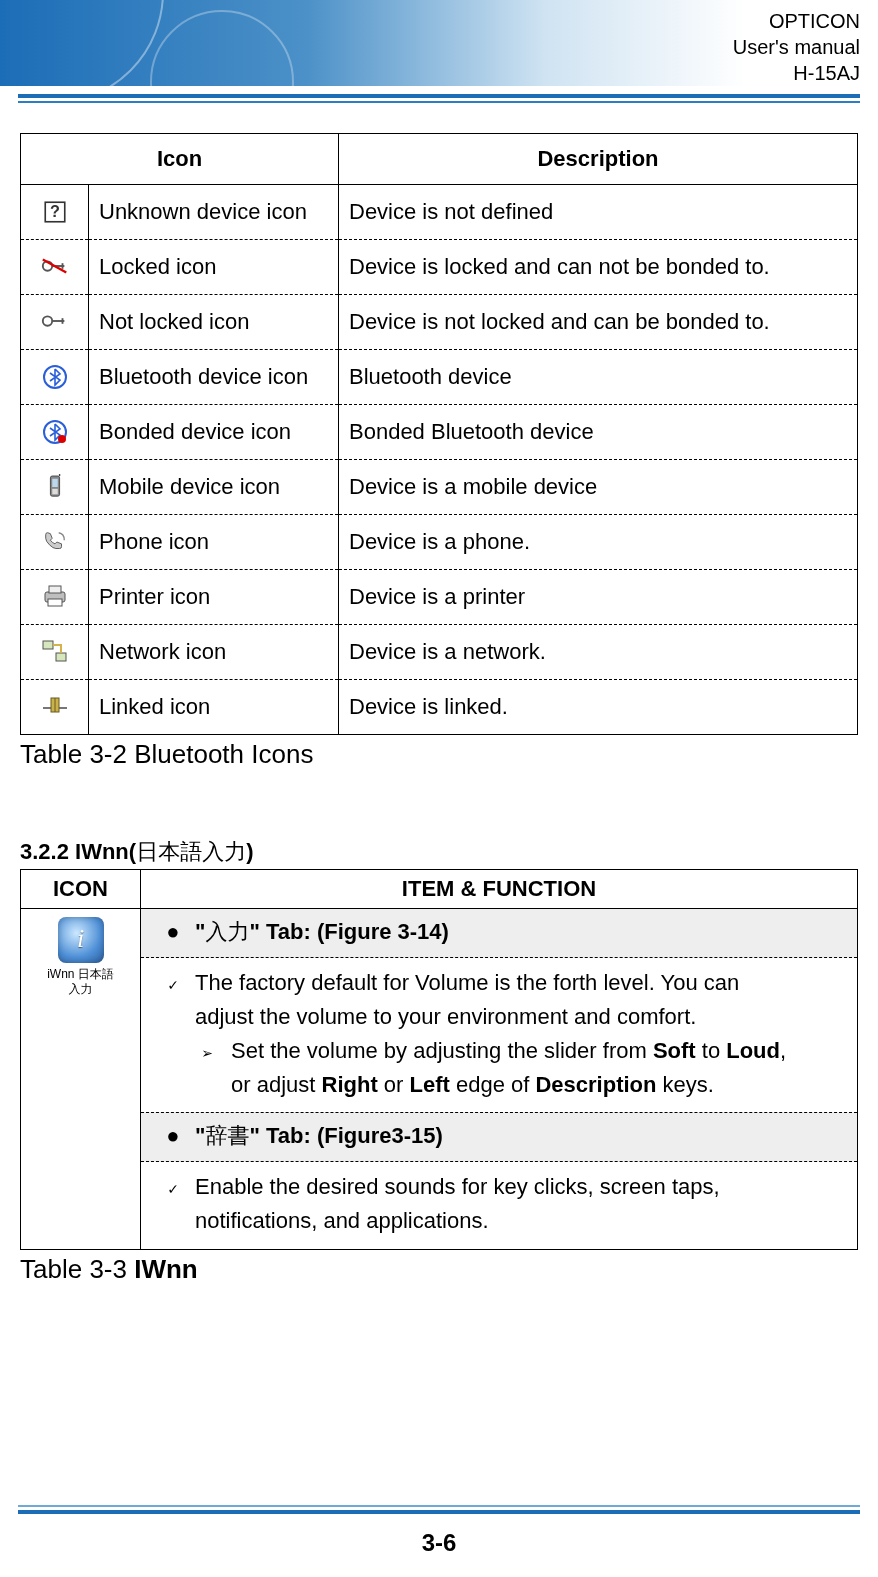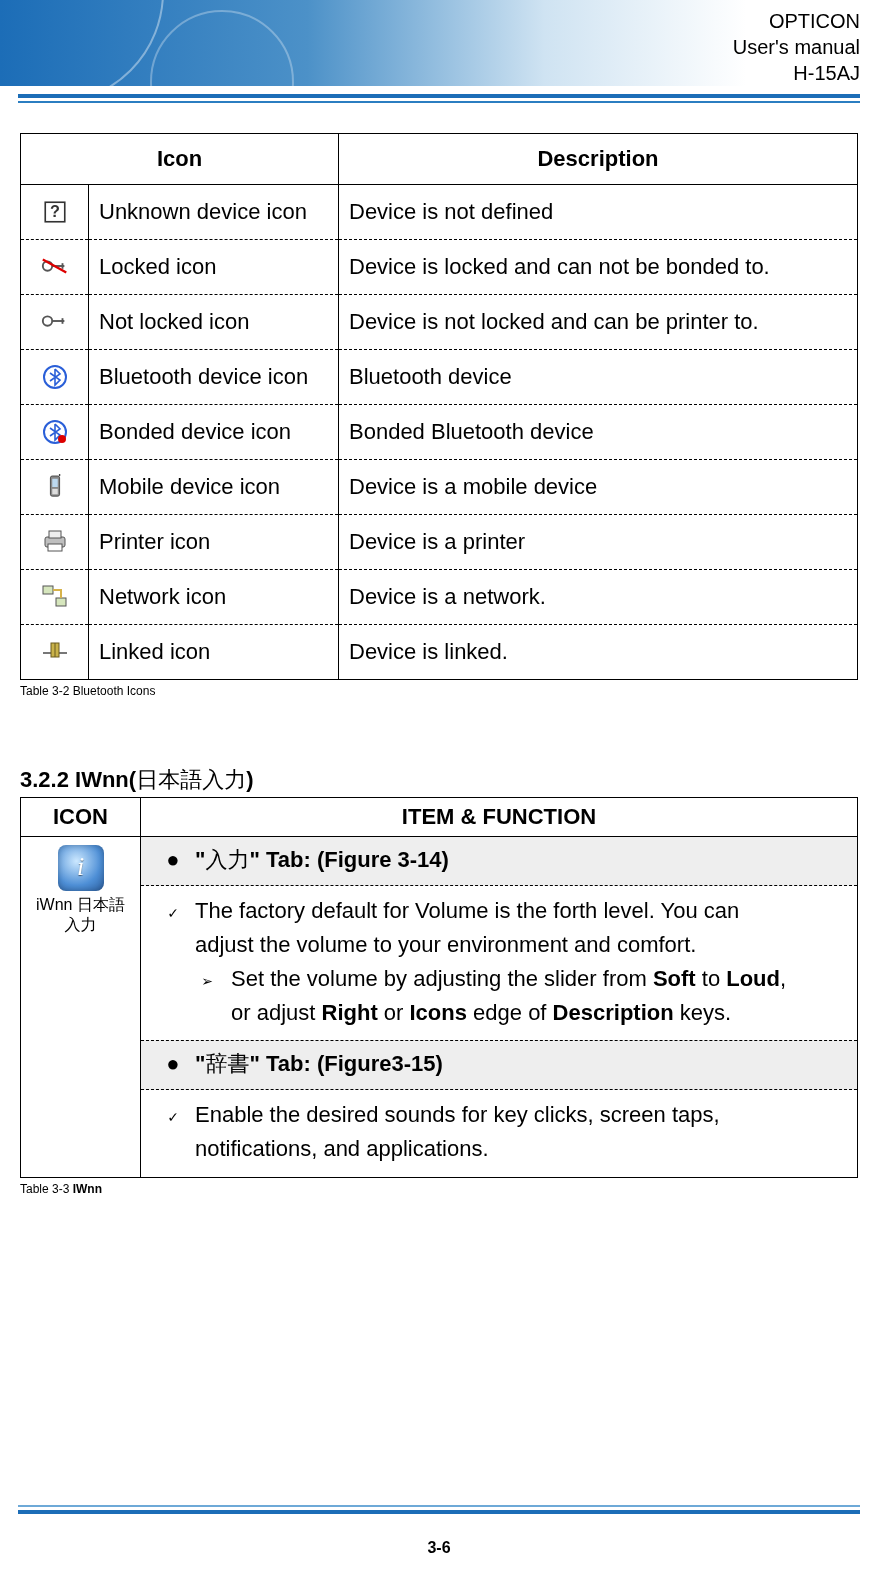--- a/index.html
+++ b/index.html
@@ -61,21 +61,21 @@
     bottom: 60px;
     left: 20px;
     right: 20px;
   }
   .page-number {
     position: absolute;
     bottom: 20px;
     left: 0; right: 0;
     text-align: center;
     font-weight: bold;
-    font-size: 16px;
+    font-size: 24px;
   }
   .content {
     padding: 30px 0 0 0;
   }
   
   table.icon-table {
     width: 100%;
     border-collapse: collapse;
     font-size: 22px;
   }
@@ -98,21 +98,21 @@
   table.icon-table tbody tr:last-child td {
     border-bottom: 1.5px solid #000;
   }
   .icon-cell {
     width: 68px;
     text-align: center;
     font-size: 0;
   }
   .icon-label-cell { width: 250px; }
   .caption {
-    font-size: 12px;
+    font-size: 26px;
     margin-top: 4px;
   }
   .section-heading {
     font-weight: bold;
     font-size: 22px;
     margin-top: 67px;
     margin-bottom: 2px;
   }
   
   table.item-table {
@@ -128,21 +128,21 @@
     padding: 6px 8px;
     text-align: center;
   }
   table.item-table td {
     padding: 0;
     vertical-align: top;
   }
   .app-icon-cell {
     width: 120px;
     text-align: center;
-    font-size: 16px;
+    font-size: 12px;
   }
   .app-icon-wrap {
     padding: 8px 4px;
     line-height: 1.25;
   }
   .app-icon-graphic {
     width: 46px; height: 46px;
     margin: 0 auto 4px auto;
     border-radius: 8px;
     background: radial-gradient(circle at 40% 35%, #cce8ff 0%, #4e8fd6 60%, #2c5fa0 100%);
@@ -241,21 +241,21 @@
         </tr>
         <tr>
           <td class="icon-cell"><span class="mini-icon">
             <svg viewBox="0 0 32 24" width="30" height="24">
                   <circle cx="8" cy="12" r="5" fill="none" stroke="#555" stroke-width="2"></circle>
                   <line x1="13" y1="12" x2="26" y2="12" stroke="#555" stroke-width="2"></line>
                   <line x1="24" y1="9" x2="24" y2="15" stroke="#555" stroke-width="2"></line>
                 </svg>
           </span></td>
           <td class="icon-label-cell">Not locked icon</td>
-          <td>Device is not locked and can be printer to.</td>
+          <td>Device is not locked and can be bonded to.</td>
         </tr>
         <tr>
           <td class="icon-cell"><span class="mini-icon">
             <svg viewBox="0 0 26 26" width="26" height="26">
                   <circle cx="13" cy="13" r="11" fill="#fff" stroke="#2a5fd8" stroke-width="2"></circle>
                   <path d="M13 5 L13 21 L18 16 L8 9 M13 5 L18 10 L8 17" fill="none" stroke="#2a5fd8" stroke-width="1.6"></path>
                 </svg>
           </span></td>
           <td class="icon-label-cell">Bluetooth device icon</td>
           <td>Bluetooth device</td>
@@ -275,20 +275,30 @@
           <td class="icon-cell"><span class="mini-icon">
             <svg viewBox="0 0 24 28" width="22" height="26">
                   <rect x="7" y="2" width="10" height="22" rx="2" fill="#888" stroke="#444"></rect>
                   <rect x="9" y="5" width="6" height="9" fill="#bcd8ee"></rect>
                   <rect x="9" y="16" width="6" height="6" fill="#ddd"></rect>
                   <line x1="17" y1="2" x2="17" y2="-1" stroke="#444" stroke-width="1.5"></line>
                 </svg>
           </span></td>
           <td class="icon-label-cell">Mobile device icon</td>
           <td>Device is a mobile device</td>
+        </tr>
+        <tr>
+          <td class="icon-cell"><span class="mini-icon">
+            <svg viewBox="0 0 28 28" width="26" height="26">
+                  <path d="M6 4 Q4 4 4 6 L4 10 Q4 13 8 17 Q12 21 15 21 L19 21 Q21 21 21 19 L21 16 L16 14 L14 16 Q11 15 9 12 L11 10 L9 5 Z" fill="#ccc" stroke="#555" stroke-width="1"></path>
+                  <path d="M18 4 Q24 5 24 12" fill="none" stroke="#888" stroke-width="1.5"></path>
+                </svg>
+          </span></td>
+          <td class="icon-label-cell">Phone icon</td>
+          <td>Device is a phone.</td>
         </tr>
         <tr>
           <td class="icon-cell"><span class="mini-icon">
             <svg viewBox="0 0 28 24" width="28" height="24">
                   <rect x="4" y="8" width="20" height="10" rx="2" fill="#bfbfbf" stroke="#555"></rect>
                   <rect x="8" y="2" width="12" height="7" fill="#eee" stroke="#555"></rect>
                   <rect x="7" y="15" width="14" height="7" fill="#fff" stroke="#555"></rect>
                 </svg>
           </span></td>
           <td class="icon-label-cell">Printer icon</td>
@@ -349,21 +359,21 @@
                 <div>
                   <span class="bullet-check">✓</span><span>The factory default for Volume is the forth level. You can</span>
                 </div>
                 <div style="padding-left:44px">
                   <span>adjust the volume to your environment and comfort.</span>
                 </div>
                 <div>
                   <span class="bullet-tri">➢</span><span>Set the volume by adjusting the slider from </span><span class="bt">Soft</span><span> to </span><span class="bt">Loud</span><span>,</span>
                 </div>
                 <div style="padding-left:80px">
-                  <span>or adjust </span><span class="bt">Right</span><span> or </span><span class="bt">Icons</span><span> edge of </span><span class="bt">Description</span><span> keys.</span>
+                  <span>or adjust </span><span class="bt">Right</span><span> or </span><span class="bt">Left</span><span> edge of </span><span class="bt">Description</span><span> keys.</span>
                 </div>
               </div>
               <div class="tab-header">
                 <span class="bullet-dot">●</span><span>"</span><span style="font-weight:normal">辞書</span><span>" Tab: (Figure3-15)</span>
               </div>
               <div class="body-row">
                 <div>
                   <span class="bullet-check">✓</span><span>Enable the desired sounds for key clicks, screen taps,</span>
                 </div>
                 <div style="padding-left:44px">

